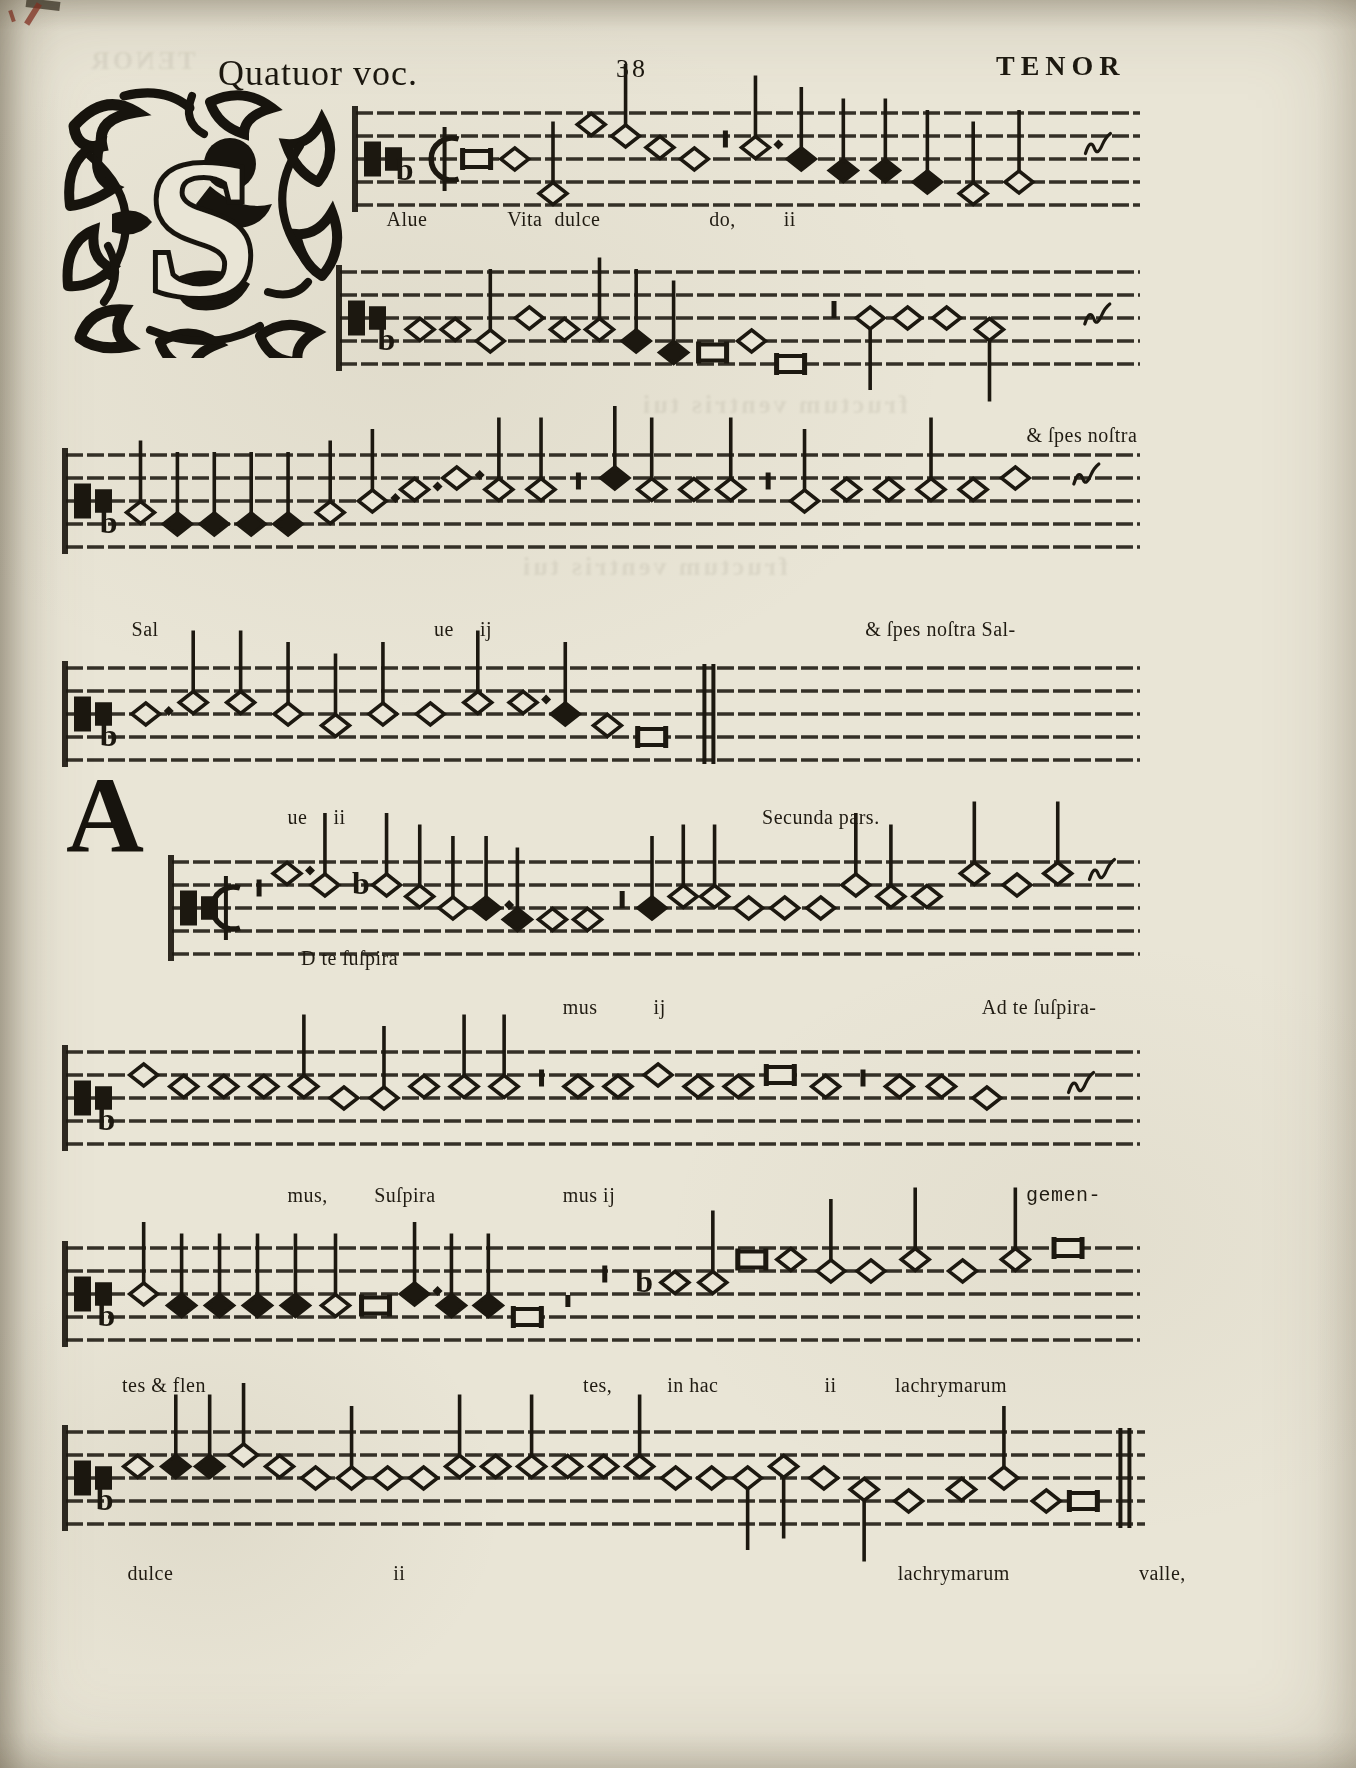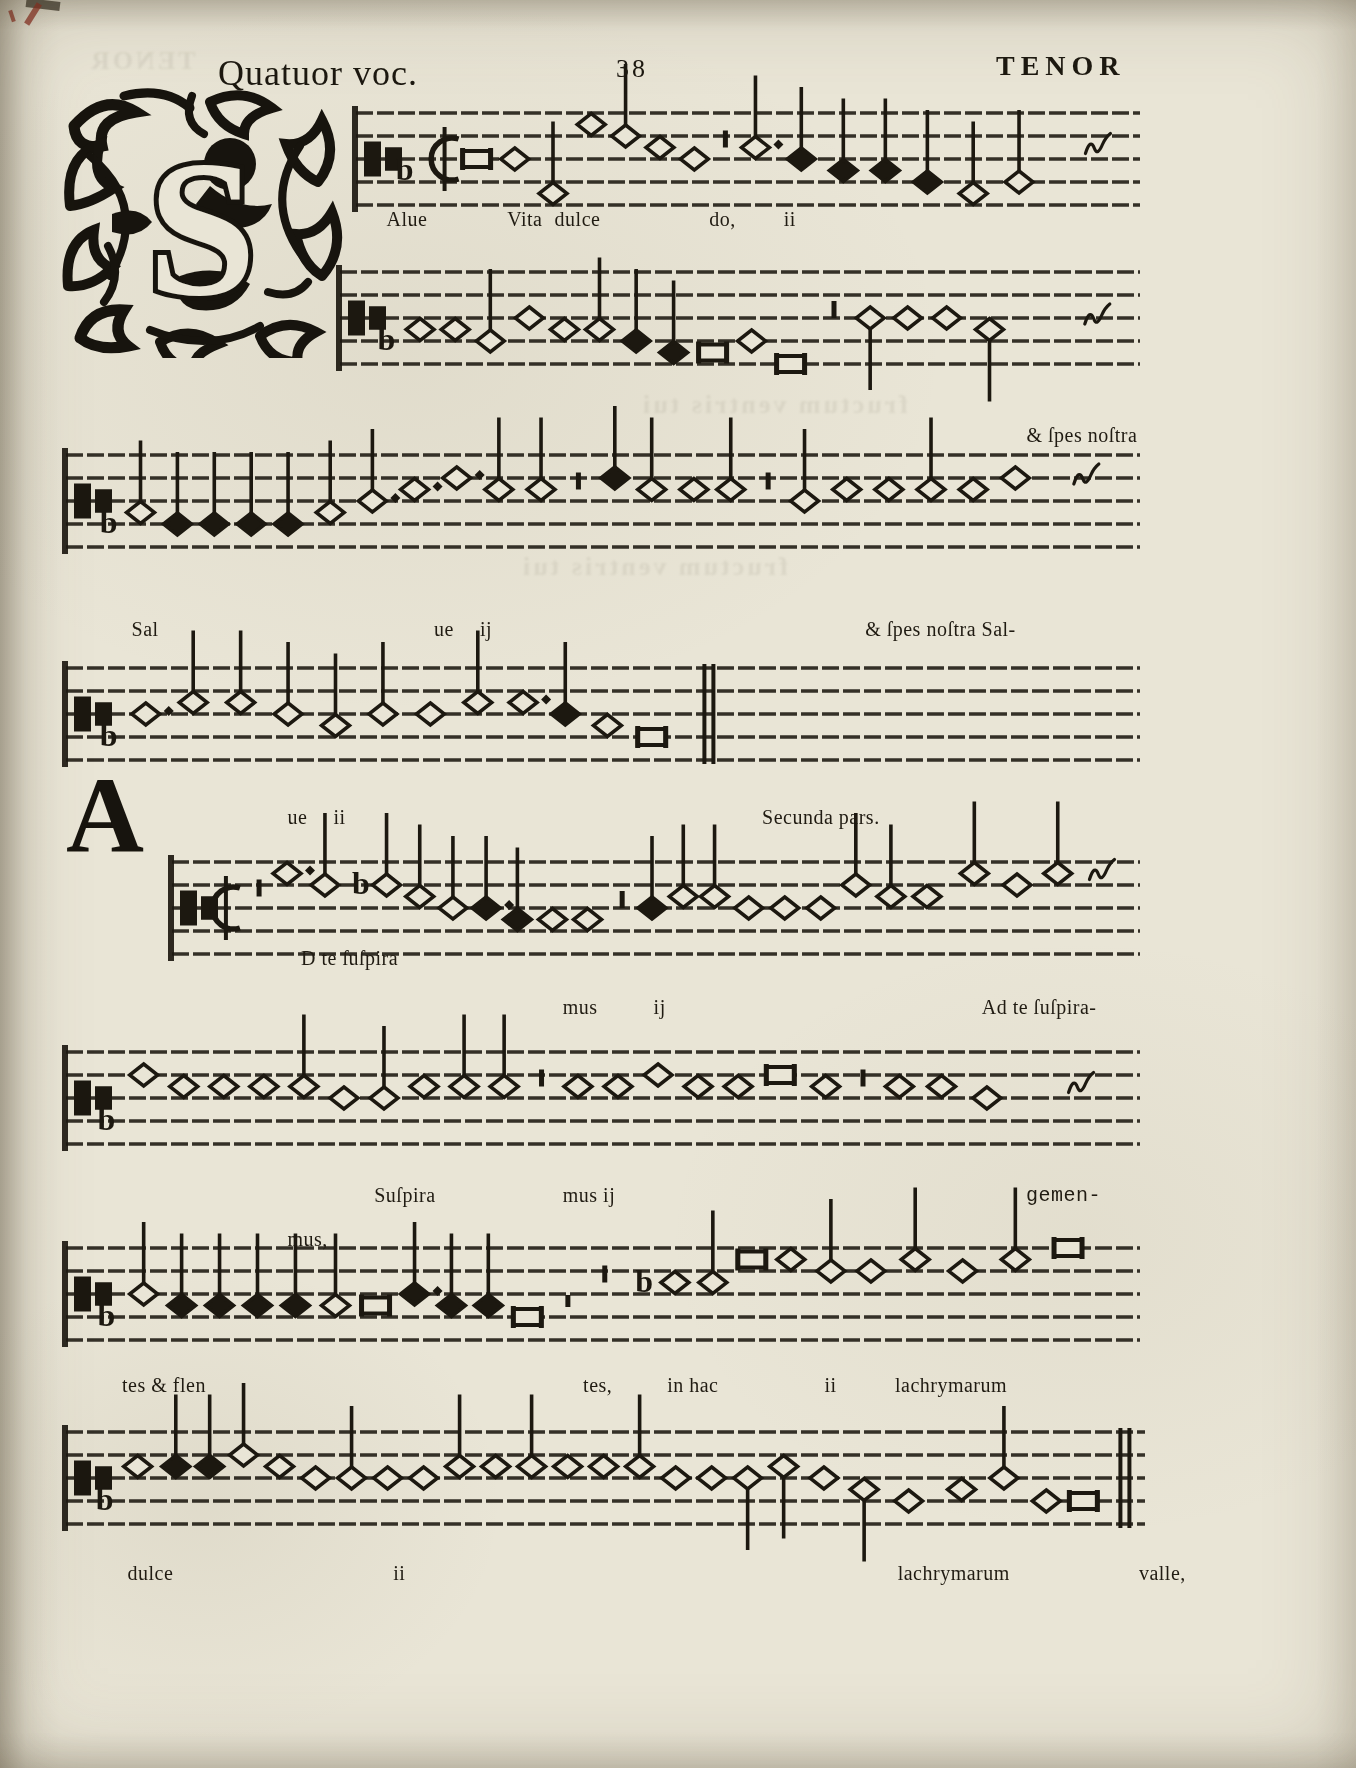--- a/index.html
+++ b/index.html
@@ -480,21 +480,21 @@
       <span class="lyr" style="left: 433.92px; top: 618px;">ue</span>
       <span class="lyr" style="left: 480.024px; top: 618px;">ij</span>
       <span class="lyr" style="left: 865.128px; top: 618px;">&amp; ſpes noſtra Sal-</span>
       <span class="lyr" style="left: 287.472px; top: 806px;">ue</span>
       <span class="lyr" style="left: 333.576px; top: 806px;">ii</span>
       <span class="lyr" style="left: 762.072px; top: 806px;">Secunda pars.</span>
       <span class="lyr" style="left: 301.032px; top: 947px;">D te ſuſpira</span>
       <span class="lyr" style="left: 562.74px; top: 996px;">mus</span>
       <span class="lyr" style="left: 653.592px; top: 996px;">ij</span>
       <span class="lyr" style="left: 981.744px; top: 996px;">Ad te ſuſpira-</span>
-      <span class="lyr" style="left: 287.472px; top: 1184px; margin-top: 44px;">mus,</span>
+      <span class="lyr" style="left: 287.472px; top: 1184px;">mus,</span>
       <span class="lyr" style="left: 374.256px; top: 1184px;">Suſpira</span>
       <span class="lyr" style="left: 562.74px; top: 1184px;">mus ij</span>
       <span class="lyr" style="left: 1026px; top: 1184px; font-family: Liberation Mono, monospace;">gemen-</span>
       <span class="lyr" style="left: 122.04px; top: 1374px;">tes &amp; flen</span>
       <span class="lyr" style="left: 583.08px; top: 1374px;">tes,</span>
       <span class="lyr" style="left: 667.152px; top: 1374px;">in hac</span>
       <span class="lyr" style="left: 824.448px; top: 1374px;">ii</span>
       <span class="lyr" style="left: 894.96px; top: 1374px;">lachrymarum</span>
       <span class="lyr" style="left: 127.464px; top: 1562px;">dulce</span>
       <span class="lyr" style="left: 393.24px; top: 1562px;">ii</span>

